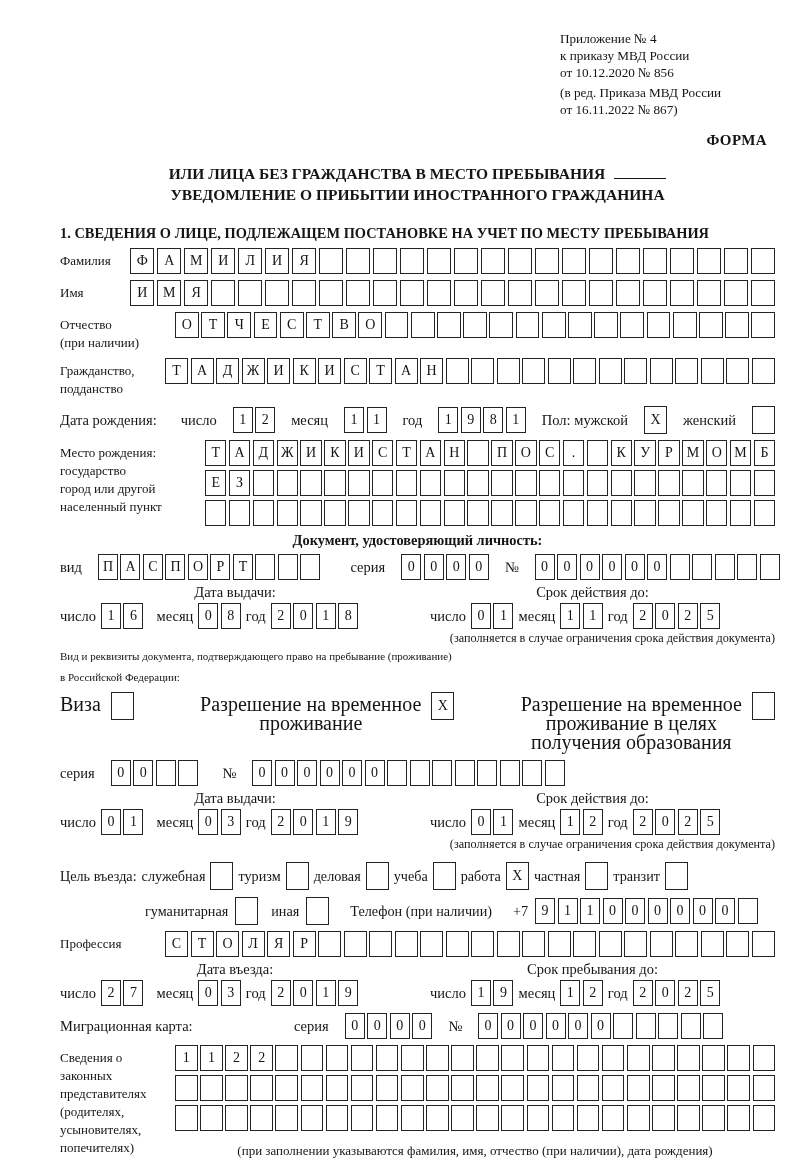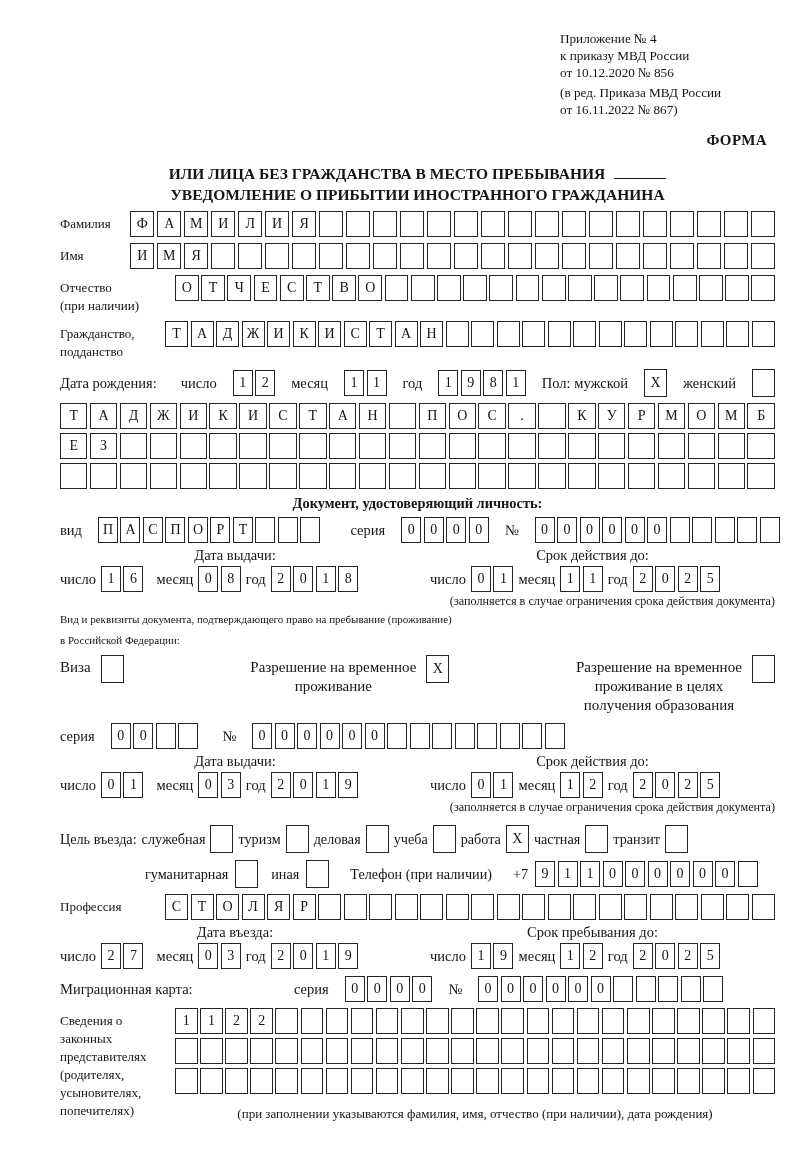--- a/index.html
+++ b/index.html
@@ -34,21 +34,21 @@
   .inline { display:flex; align-items:center; gap:16px; font-size:14.5px; }
   .cols { display:flex; margin-top:4px; }
   .colL { width:350px; flex:none; } .colR { flex:1; }
   .dhead { text-align:center; font-size:14.5px; }
   .dgrp { display:flex; align-items:center; gap:5px; margin-top:2px; font-size:14.5px; }
   .vnote { font-size:12.2px; text-align:right; margin-top:2px; }
 
   .para { font-size:11px; line-height:21px; margin-top:0; }
   .optrow { display:flex; justify-content:space-between; align-items:flex-start; margin-top:4px; }
   .opt { display:flex; gap:10px; align-items:flex-start; }
-  .optlbl { font-size:15px; line-height:19px; white-space:pre-line; text-align:center; padding-top:3px; }
+  .optlbl { font-size:20px; line-height:19px; white-space:pre-line; text-align:center; padding-top:3px; }
 
   .prow { display:flex; align-items:center; gap:5px; font-size:14.2px; margin-top:7px; white-space:nowrap; }
   .prow2 { margin-left:85px; gap:7px; }
   .legnote { font-size:13px; text-align:center; margin-top:8px; }
 </style>
 </head>
 <body>
 
 <div class="page">
 
@@ -60,20 +60,21 @@
     <div>от 16.11.2022 № 867)</div>
   </div>
 
   <div class="forma">ФОРМА</div>
 
   <div class="title">
     <div><span>ИЛИ ЛИЦА БЕЗ ГРАЖДАНСТВА В МЕСТО ПРЕБЫВАНИЯ</span><span class="title-underline"></span></div>
     <div>УВЕДОМЛЕНИЕ О ПРИБЫТИИ ИНОСТРАННОГО ГРАЖДАНИНА</div>
   </div>
 
+  <div class="sec-h">1. СВЕДЕНИЯ О ЛИЦЕ, ПОДЛЕЖАЩЕМ ПОСТАНОВКЕ НА УЧЕТ ПО МЕСТУ ПРЕБЫВАНИЯ</div>
 
   <div class="row">
     <div class="lbl w70">Фамилия</div>
     <div class="boxrow stretch">
         <span class="cell">Ф</span>
         <span class="cell">А</span>
         <span class="cell">М</span>
         <span class="cell">И</span>
         <span class="cell">Л</span>
         <span class="cell">И</span>
@@ -212,20 +213,24 @@
     <span class="boxrow chkfit">
         <span class="cell">X</span>
       </span>
     <span style="">женский</span>
     <span class="boxrow chkfit">
         <span class="cell"></span>
       </span>
   </div>
 
   <div class="row">
+    <div class="lbl w145">Место рождения:
+государство
+город или другой
+населенный пункт</div>
     <div class="stack">
       <div class="boxrow stretch">
           <span class="cell">Т</span>
           <span class="cell">А</span>
           <span class="cell">Д</span>
           <span class="cell">Ж</span>
           <span class="cell">И</span>
           <span class="cell">К</span>
           <span class="cell">И</span>
           <span class="cell">С</span>

